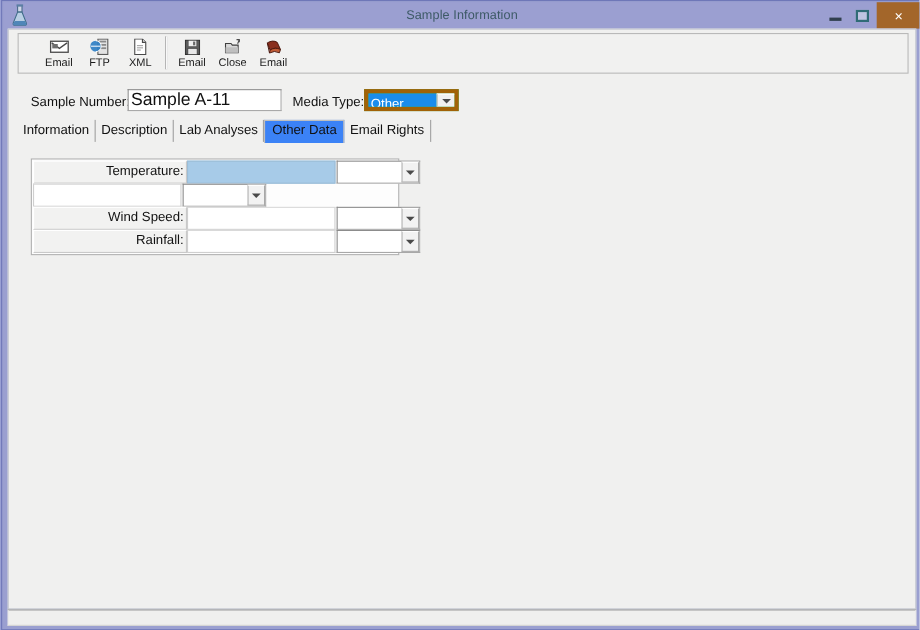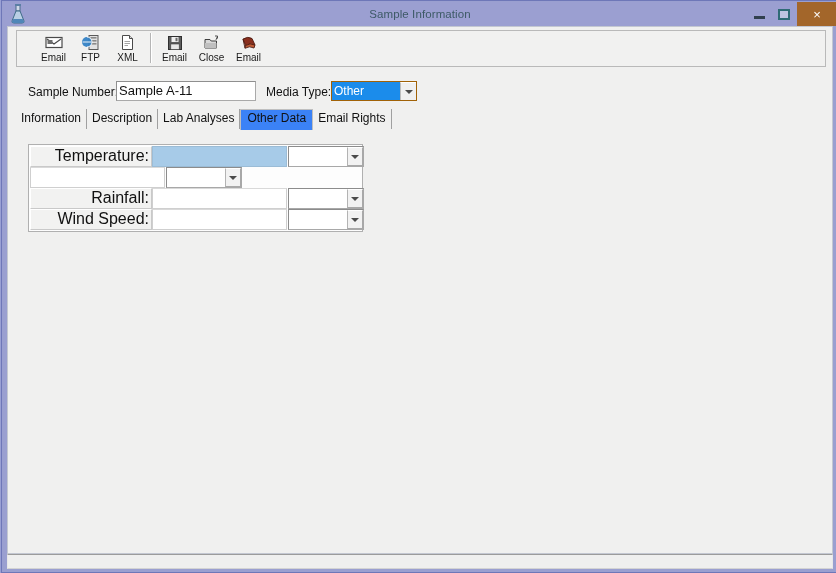--- a/index.html
+++ b/index.html
@@ -182,33 +182,33 @@
     color: #111111;
     top: 4px;
   }
   .ftext {
     position: absolute;
     box-sizing: border-box;
     background: #ffffff;
     border: 1px solid #a9a9a9;
     border-top-color: #8f8f8f;
     border-left-color: #8f8f8f;
-    font-size: 13px;
+    font-size: 16px;
     color: #111111;
     padding: 0 2px;
     line-height: 18px;
     height: 20px;
     overflow: hidden;
     white-space: nowrap;
   }
   .combo {
     position: absolute;
     height: 20px;
     box-sizing: border-box;
-    border: 1px solid #a16207;
+    border: 4px solid #a16207;
     background: #22c55e;
     display: flex;
     align-items: stretch;
   }
   .combo .cval {
     flex: 1;
     background: #1b8ceb;
     color: #ffffff;
     font-size: 12px;
     line-height: 18px;
@@ -278,28 +278,28 @@
     border: 1px solid #b0b0b0;
     box-sizing: border-box;
     padding: 1px;
   }
   .grow {
     display: flex;
     height: 21px;
     align-items: stretch;
   }
   .gcell-label {
-    width: 122px;
+    width: 140px;
     flex: none;
     box-sizing: border-box;
     background: #f2f2f1;
     border: 1px solid #c9c9c9;
     border-top-color: #ffffff;
     border-left-color: #ffffff;
-    font-size: 16px;
+    font-size: 12px;
     color: #111111;
     text-align: right;
     line-height: 17px;
     padding-right: 2px;
     overflow: hidden;
     white-space: nowrap;
   }
   .gcell-value {
     width: 135px;
     flex: none;
@@ -484,39 +484,39 @@
           <div class="gcell-value"></div>
           <div class="gcell-combo">
             <div class="gspace"></div>
             <div class="gbtn">
                 <span class="tri"></span>
               </div>
           </div>
         </div>
 
         <div class="grow">
+          <div class="gcell-label">Wind Speed:</div>
+          <div class="gcell-value"></div>
+          <div class="gcell-combo">
+            <div class="gspace"></div>
+            <div class="gbtn">
+                <span class="tri"></span>
+              </div>
+          </div>
+        </div>
+
+        <div class="grow">
           <div class="gcell-label">Rainfall:</div>
           <div class="gcell-value"></div>
           <div class="gcell-combo">
             <div class="gspace"></div>
             <div class="gbtn">
                 <span class="tri"></span>
               </div>
           </div>
         </div>
 
-        <div class="grow">
-          <div class="gcell-label">Wind Speed:</div>
-          <div class="gcell-value"></div>
-          <div class="gcell-combo">
-            <div class="gspace"></div>
-            <div class="gbtn">
-                <span class="tri"></span>
-              </div>
-          </div>
-        </div>
-
       </div>
     </div>
 
     <div class="statusbar"></div>
   </div>
 </div>
 
 </body></html>

